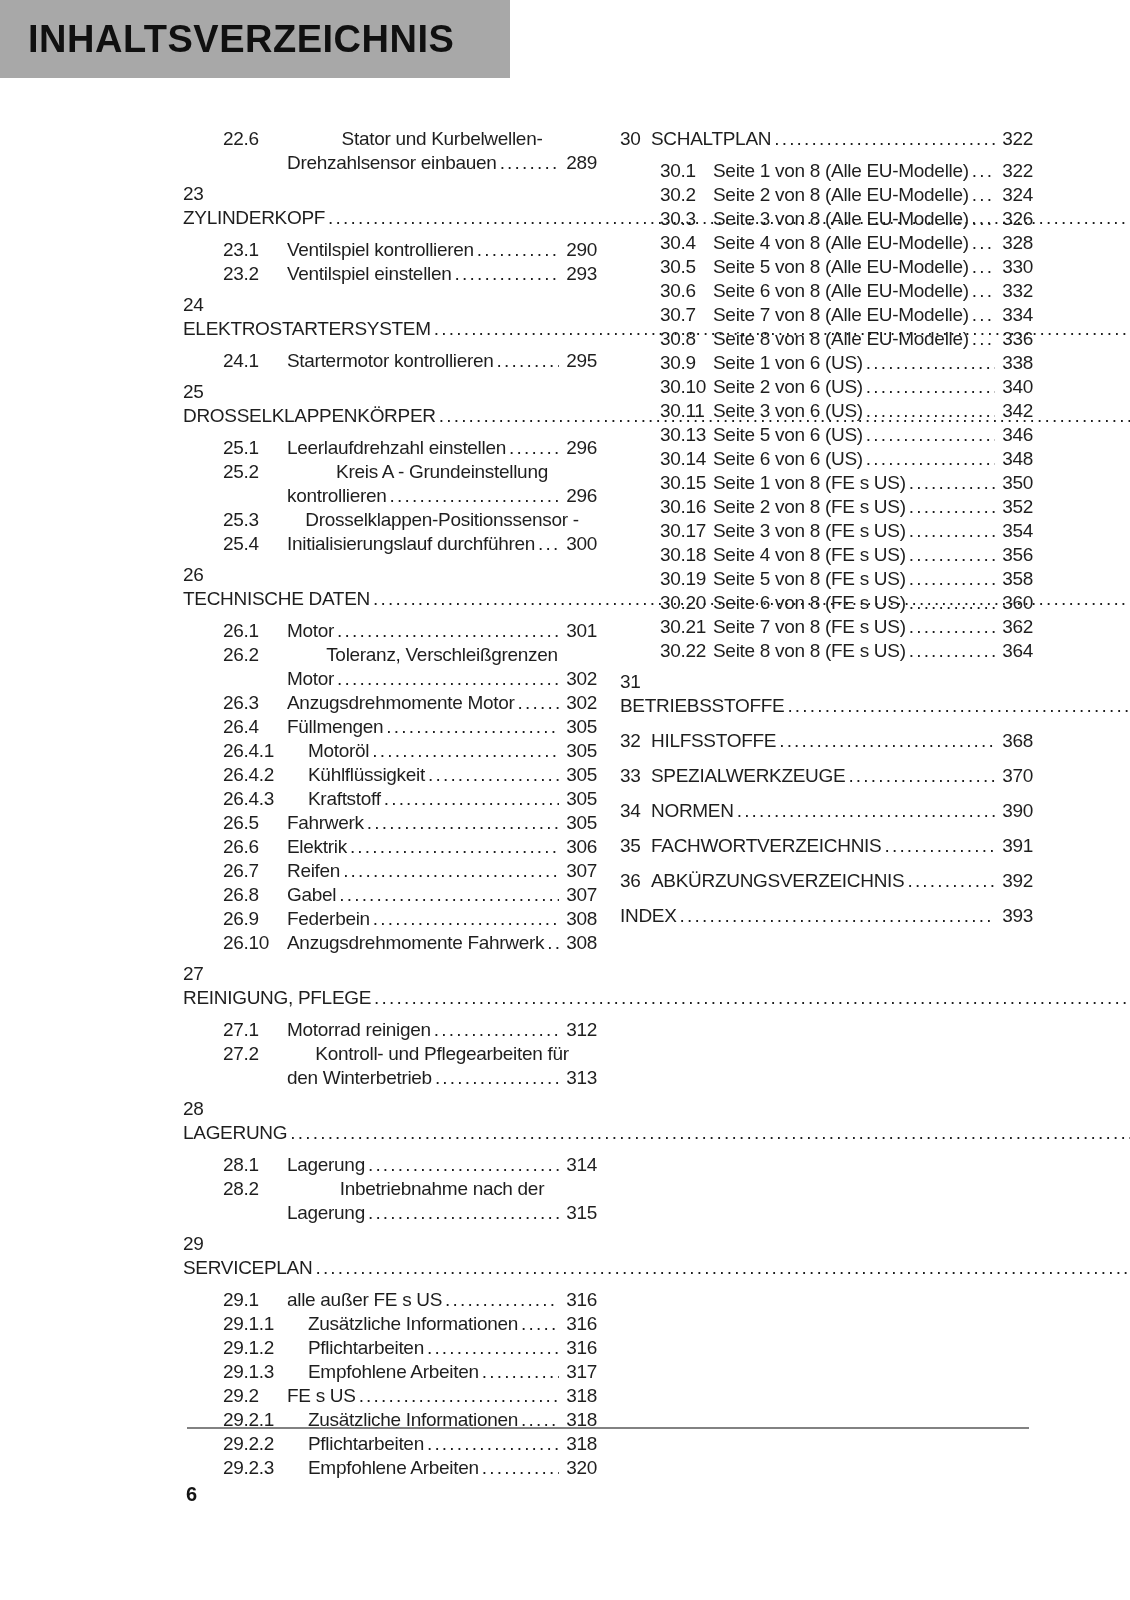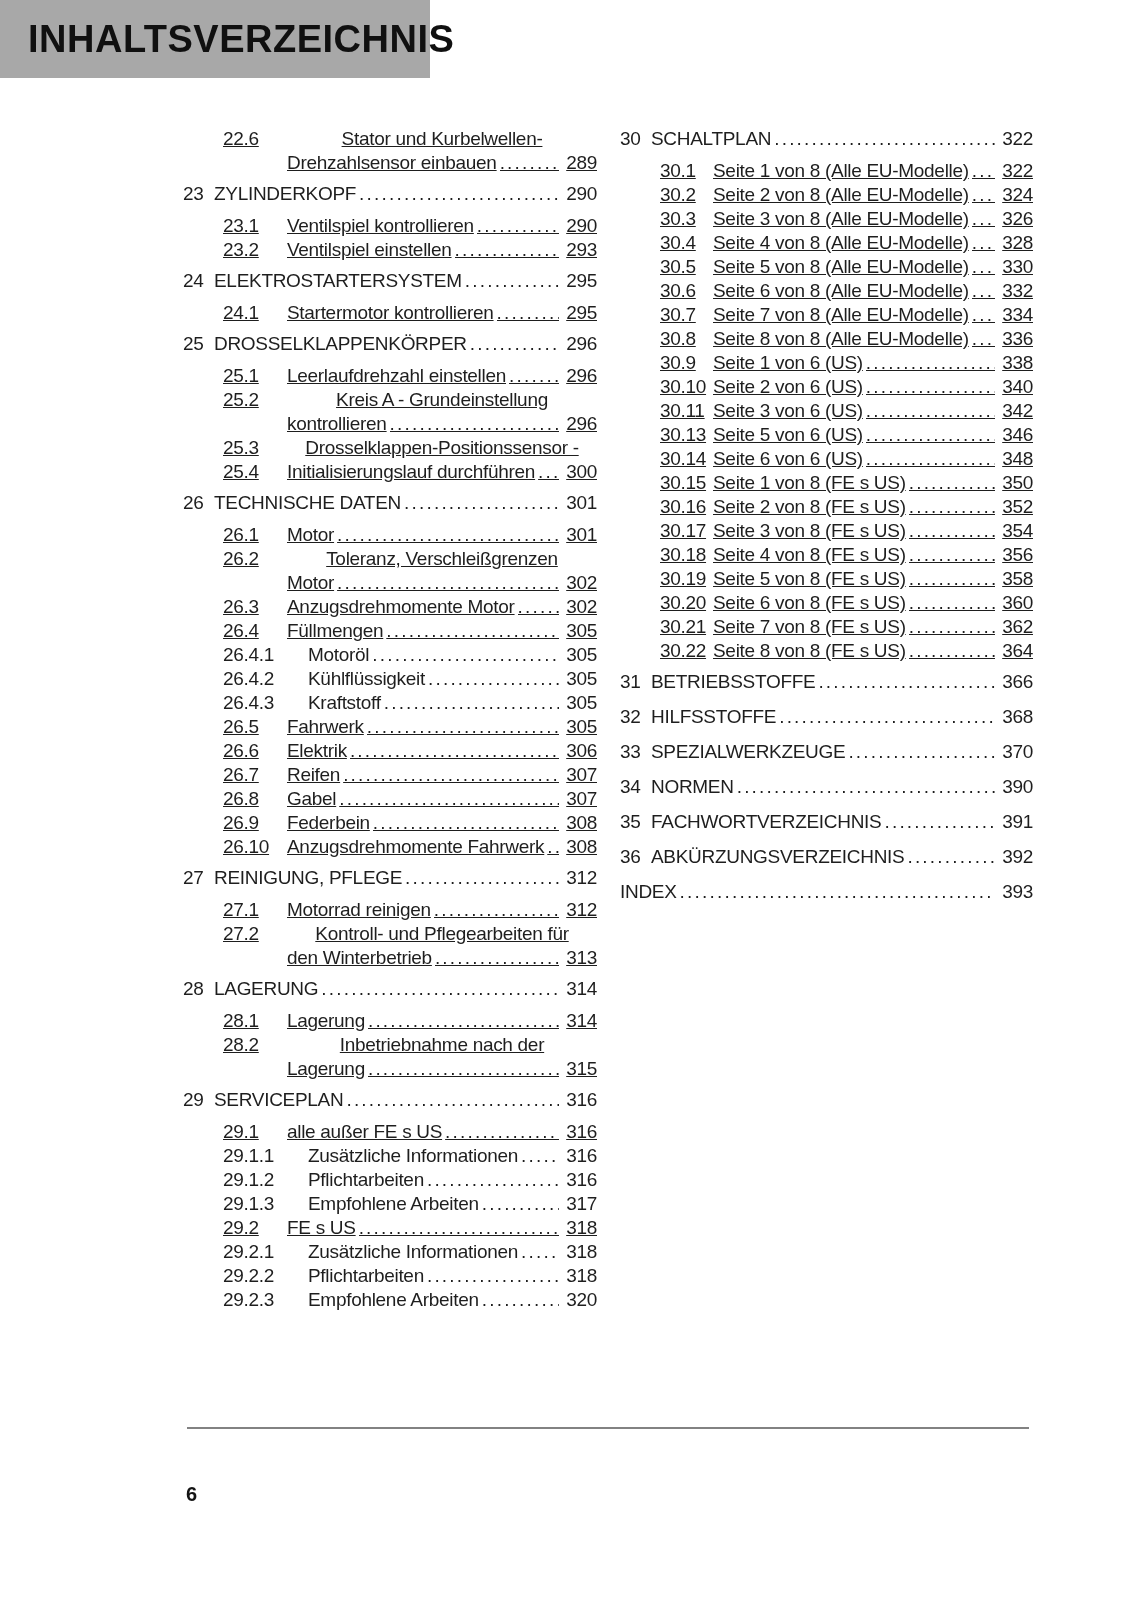--- a/index.html
+++ b/index.html
@@ -10,21 +10,21 @@
     color: #1e1e1e;
     overflow: hidden;
     position: relative;
     -webkit-font-smoothing: antialiased;
   }
   .page { position: absolute; inset: 0; }
 
   
   .header-box {
     position: absolute; left: 0; top: 0;
-    width: 430px; height: 78px;
+    width: 510px; height: 78px;
     background: #a8a8a8;
     display: flex; align-items: center;
   }
   .header-title {
     font-size: 38px; font-weight: bold; color: #101010;
     letter-spacing: 0.5px; padding-left: 28px;
     white-space: nowrap;
   }
 
   
@@ -33,29 +33,29 @@
     font-size: 19px; line-height: 24px; letter-spacing: -0.3px;
   }
   .col-left  { left: 183px; width: 414px; }
   .col-right { left: 620px; width: 413px; }
 
   .entry { display: flex; align-items: baseline; cursor: default; }
   .entry .num { flex: none; }
   .entry .body { flex: 1 1 auto; min-width: 0; }
 
   .lv0 .num { width: 31px; }
-  .lv1 { padding-left: 40px; text-decoration: underline; }
+  .lv1 { padding-left: 40px; }
   .lv1 .num { width: 64px; }
   .lv2 { padding-left: 40px; }
   .lv2 .num { width: 85px; }
   .col-right .lv1 .num { width: 53px; }
 
   
   .lv0 { margin-top: 11px; }
-  .lv1 + .lv0, .lv2 + .lv0 { margin-top: 7px; }
+  .lv1 + .lv0, .lv2 + .lv0 { margin-top: 7px; flex-direction: column; }
   .lv0 + .lv1, .lv0 + .lv2 { margin-top: 8px; }
   .entry:first-child { margin-top: 0; }
 
   .pre-line { white-space: nowrap; text-align: center; }
   .last-line { display: flex; align-items: baseline; }
   .last-line .txt { flex: none; white-space: nowrap; }
   .leader {
     flex: 1 1 auto; min-width: 10px;
     overflow: hidden; white-space: nowrap;
     text-align: right;

